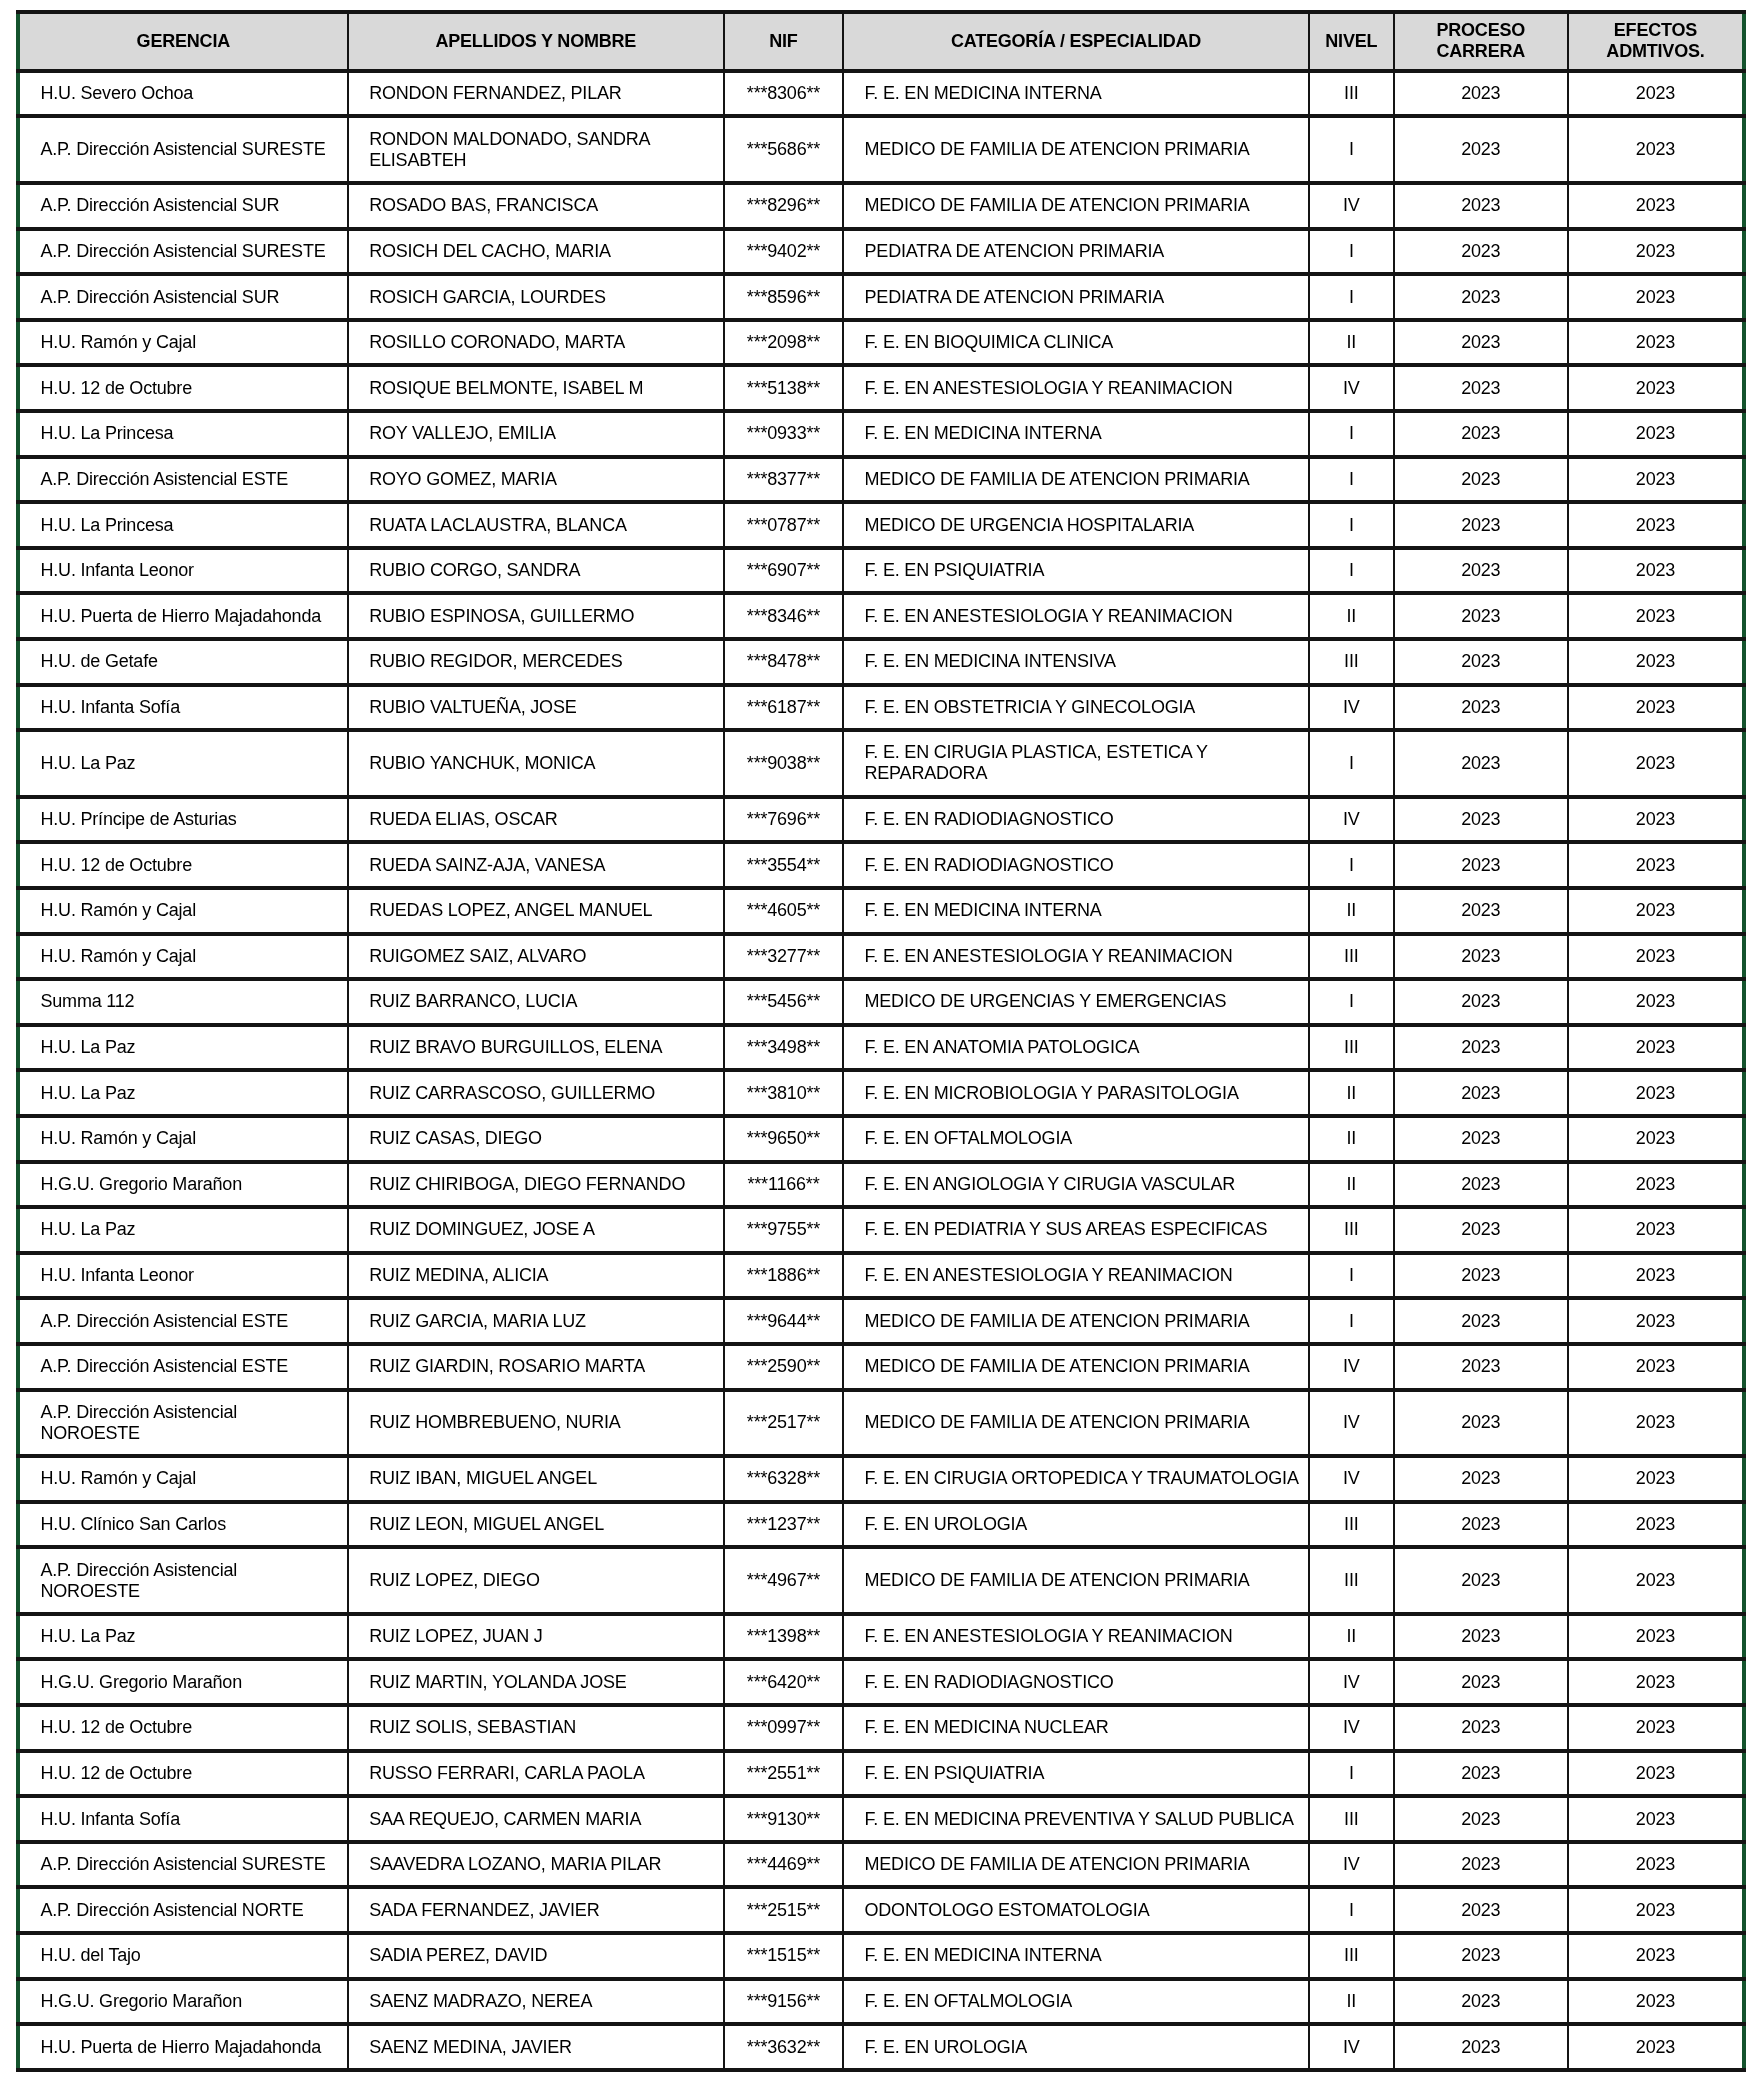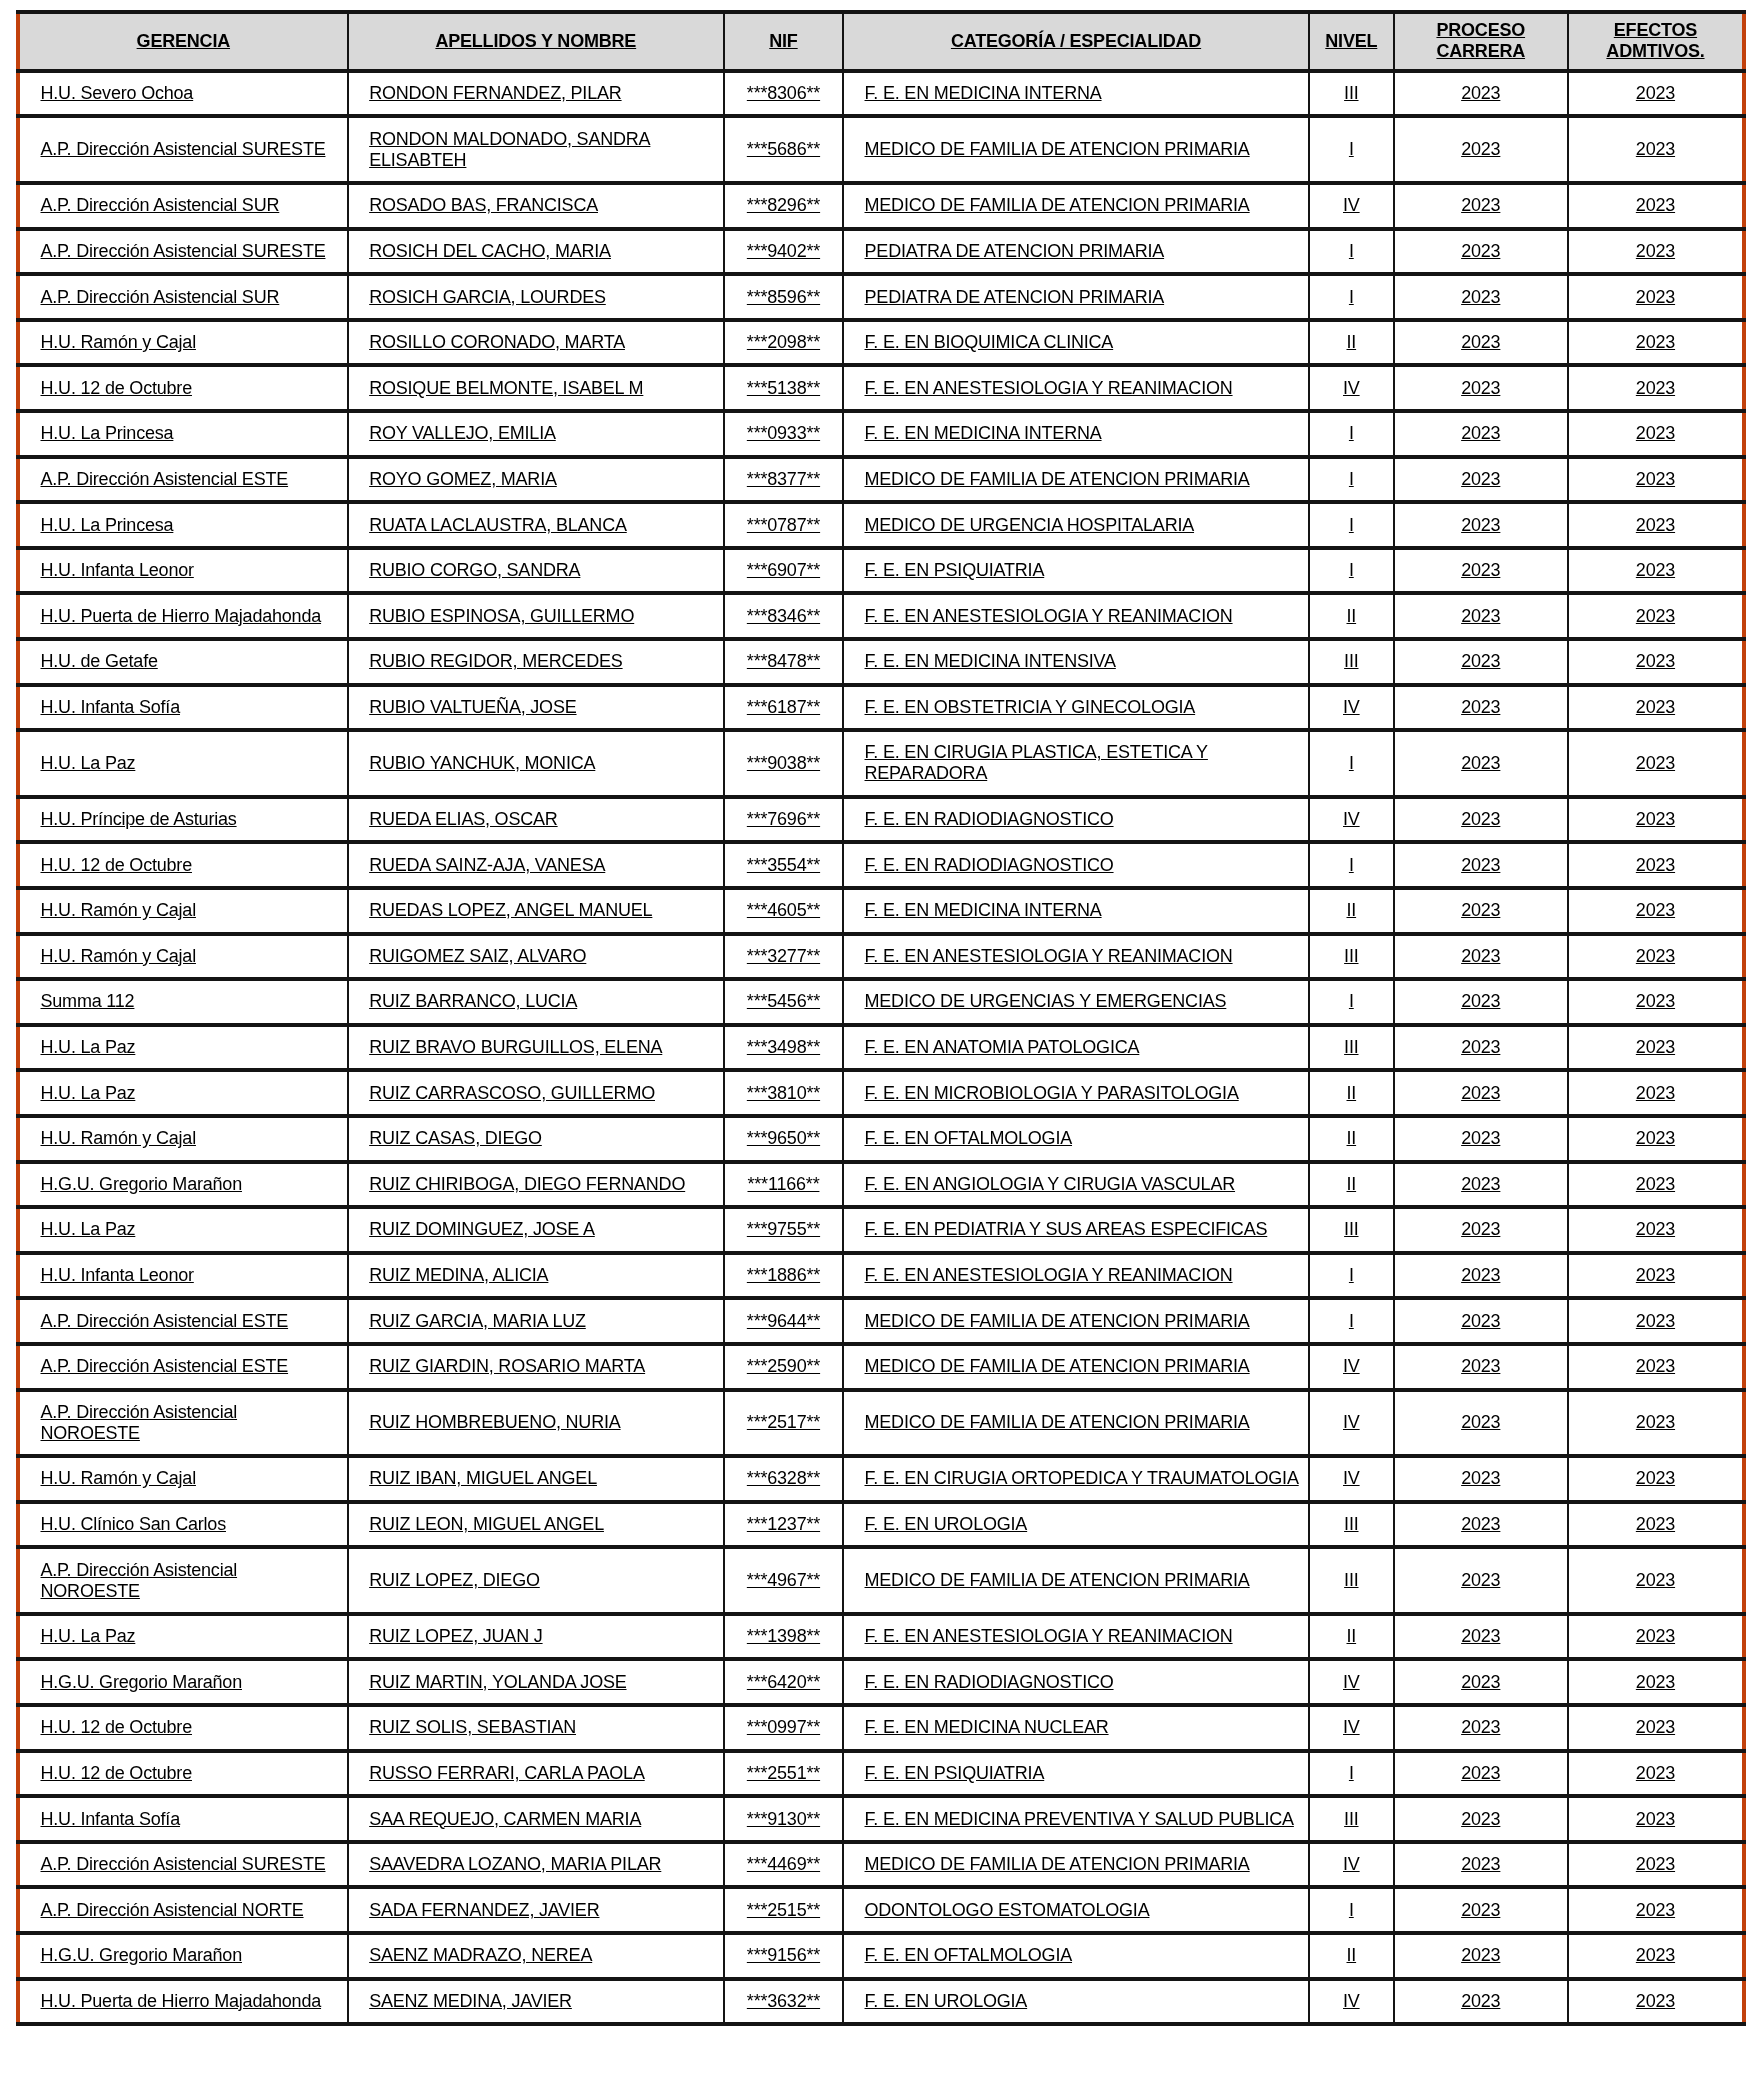--- a/index.html
+++ b/index.html
@@ -16,22 +16,21 @@
   .doc {
     position: absolute;
     left: 16px;
     top: 9.5px;
     width: 1730px;
   }
   table.listado {
     width: 100%;
     border-collapse: collapse;
     table-layout: fixed;
-    border: 4px solid #c2410c;
-    text-decoration: underline;
+    border: 4px solid #14532d;
   }
   col.c1 { width: 19.1%; }
   col.c2 { width: 21.8%; }
   col.c3 { width: 6.9%;  }
   col.c4 { width: 27.0%; }
   col.c5 { width: 4.9%;  }
   col.c6 { width: 10.1%; }
   col.c7 { width: 10.2%; }
 
   th, td {
@@ -485,20 +484,29 @@
   <tr>
     <td class="left">A.P. Dirección Asistencial NORTE</td>
     <td class="left">SADA FERNANDEZ, JAVIER</td>
     <td class="center">***2515**</td>
     <td class="left">ODONTOLOGO ESTOMATOLOGIA</td>
     <td class="center">I</td>
     <td class="center">2023</td>
     <td class="center">2023</td>
   </tr>
 
+  <tr>
+    <td class="left">H.U. del Tajo</td>
+    <td class="left">SADIA PEREZ, DAVID</td>
+    <td class="center">***1515**</td>
+    <td class="left">F. E. EN MEDICINA INTERNA</td>
+    <td class="center">III</td>
+    <td class="center">2023</td>
+    <td class="center">2023</td>
+  </tr>
 
   <tr>
     <td class="left">H.G.U. Gregorio Marañon</td>
     <td class="left">SAENZ MADRAZO, NEREA</td>
     <td class="center">***9156**</td>
     <td class="left">F. E. EN OFTALMOLOGIA</td>
     <td class="center">II</td>
     <td class="center">2023</td>
     <td class="center">2023</td>
   </tr>

